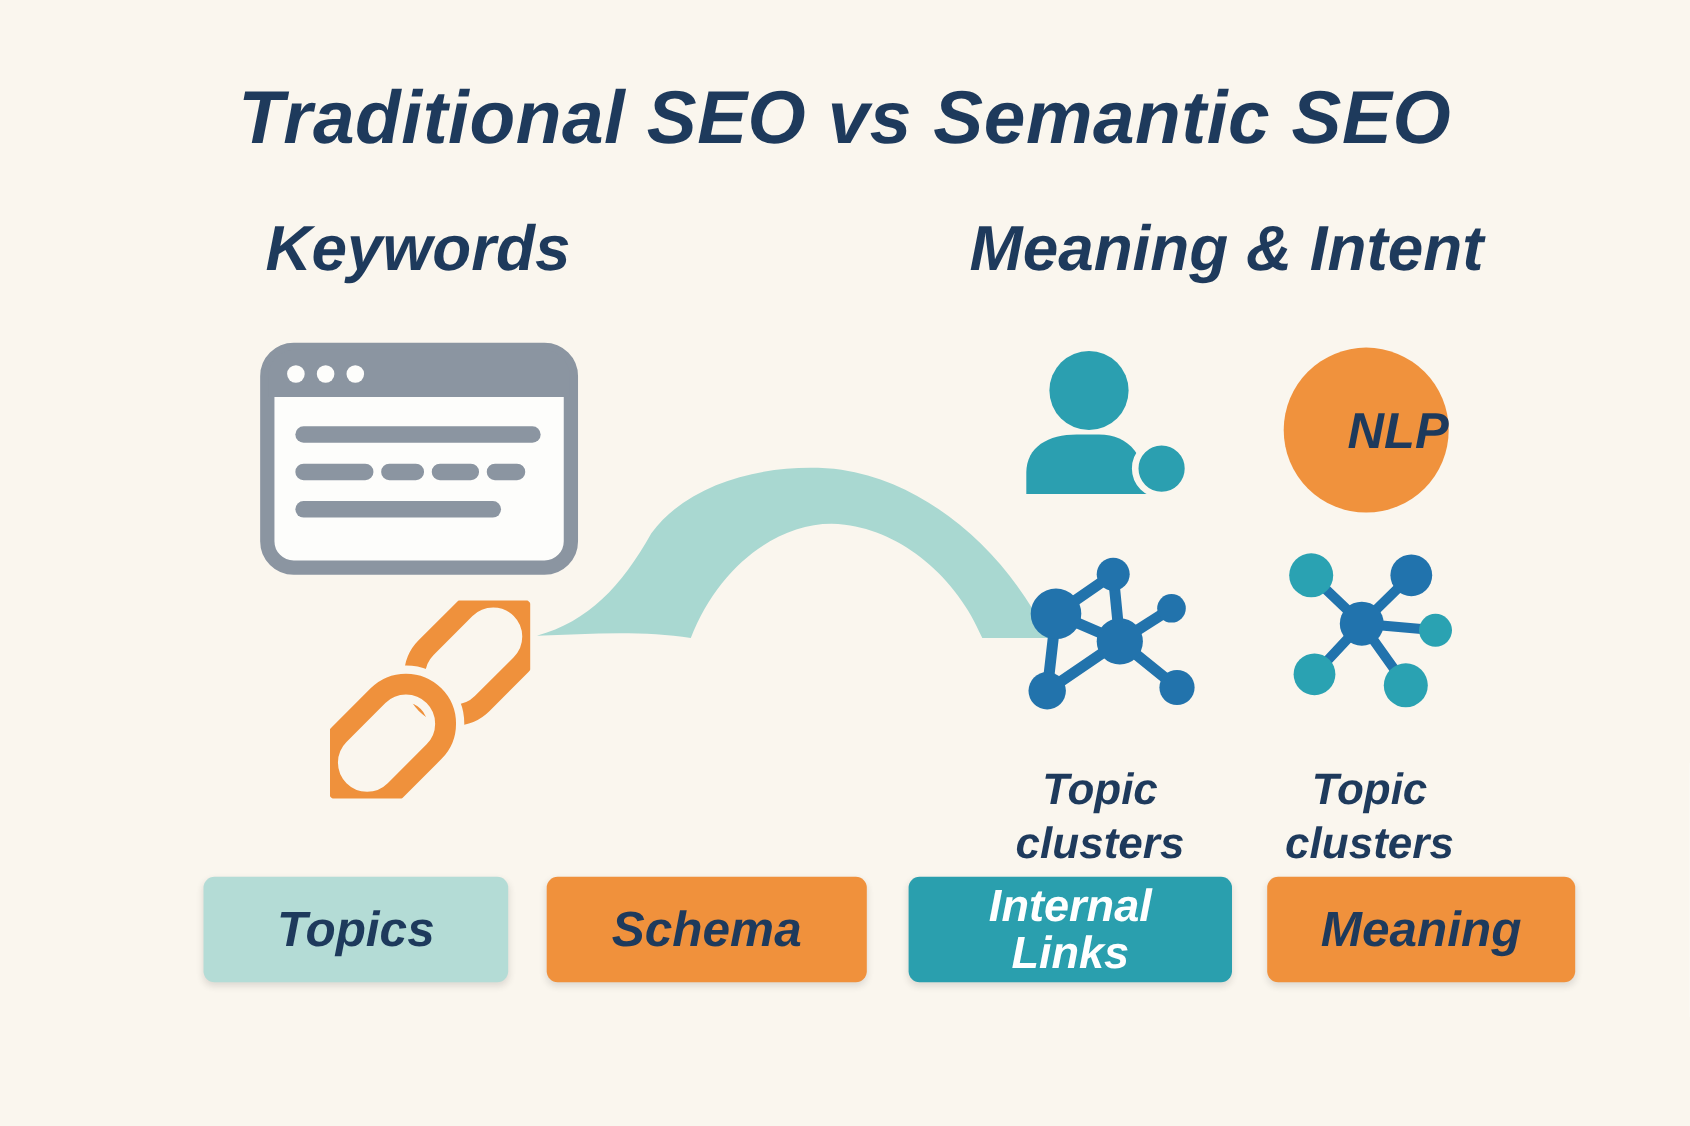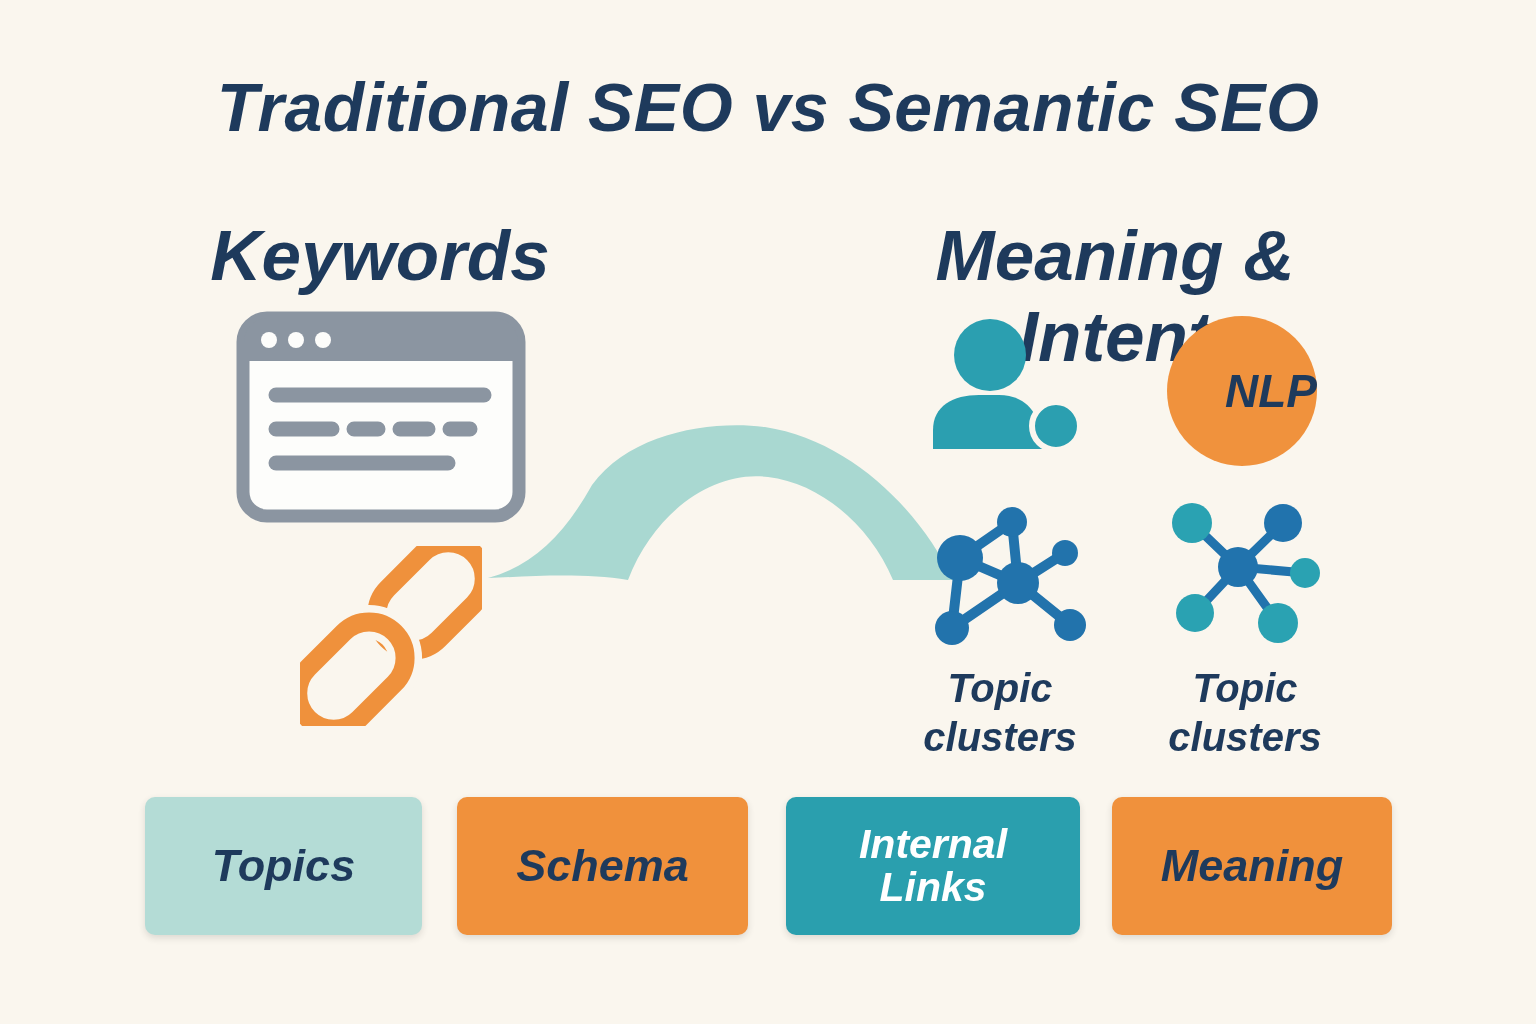--- a/index.html
+++ b/index.html
@@ -11,51 +11,52 @@
     overflow:hidden;
     font-style:italic;
   }
   .title{
     position:absolute;top:68px;left:0;width:1536px;
     text-align:center;
     font-size:68px;font-weight:800;letter-spacing:0.5px;
     color:#1e3a5c;
   }
   .col-heading{
-    position:absolute;top:215px;
+    position:absolute;top:192px;
     text-align:center;
-    font-size:71px;font-weight:800;
+    font-size:58px;font-weight:800;
     color:#1e3a5c;
   }
   .col-heading.left{left:140px;width:480px;}
   .col-heading.right{left:875px;width:480px;}
   .abs{position:absolute;}
   .nlp-badge{
     position:absolute;left:1167px;top:316px;
     width:150px;height:150px;border-radius:50%;
     background:#f0923d;
     display:flex;align-items:center;justify-content:flex-end;
     font-size:46px;font-weight:800;color:#1e3a5c;
   }
   .cluster-label{
-    position:absolute;top:664px;width:180px;
+    position:absolute;top:694px;width:180px;
     text-align:center;
     font-size:40px;font-weight:600;line-height:1.22;
     color:#1e3a5c;
   }
   .cluster-label.left{left:910px;}
   .cluster-label.right{left:1155px;}
   .bottom-box{
-    position:absolute;top:797px;height:138px;
+    position:absolute;top:797px;height:96px;
     border-radius:10px;
     display:flex;align-items:center;justify-content:center;
     text-align:center;
     font-size:45px;font-weight:800;line-height:1.05;
     color:#1e3a5c;
     box-shadow:0 3px 7px rgba(40,40,40,0.14);
+    margin-left:40px;
   }
   .box-topics{left:145px;width:277px;background:#b4dcd6;}
   .box-schema{left:457px;width:291px;background:#f0913c;}
   .box-internal{left:786px;width:294px;background:#2a9fae;color:#ffffff;font-size:41px;padding:0 43px;box-sizing:border-box;}
   .box-intent{left:1112px;width:280px;background:#f0913c;}
 </style>
 </head>
 <body>
 
 <div class="canvas">

